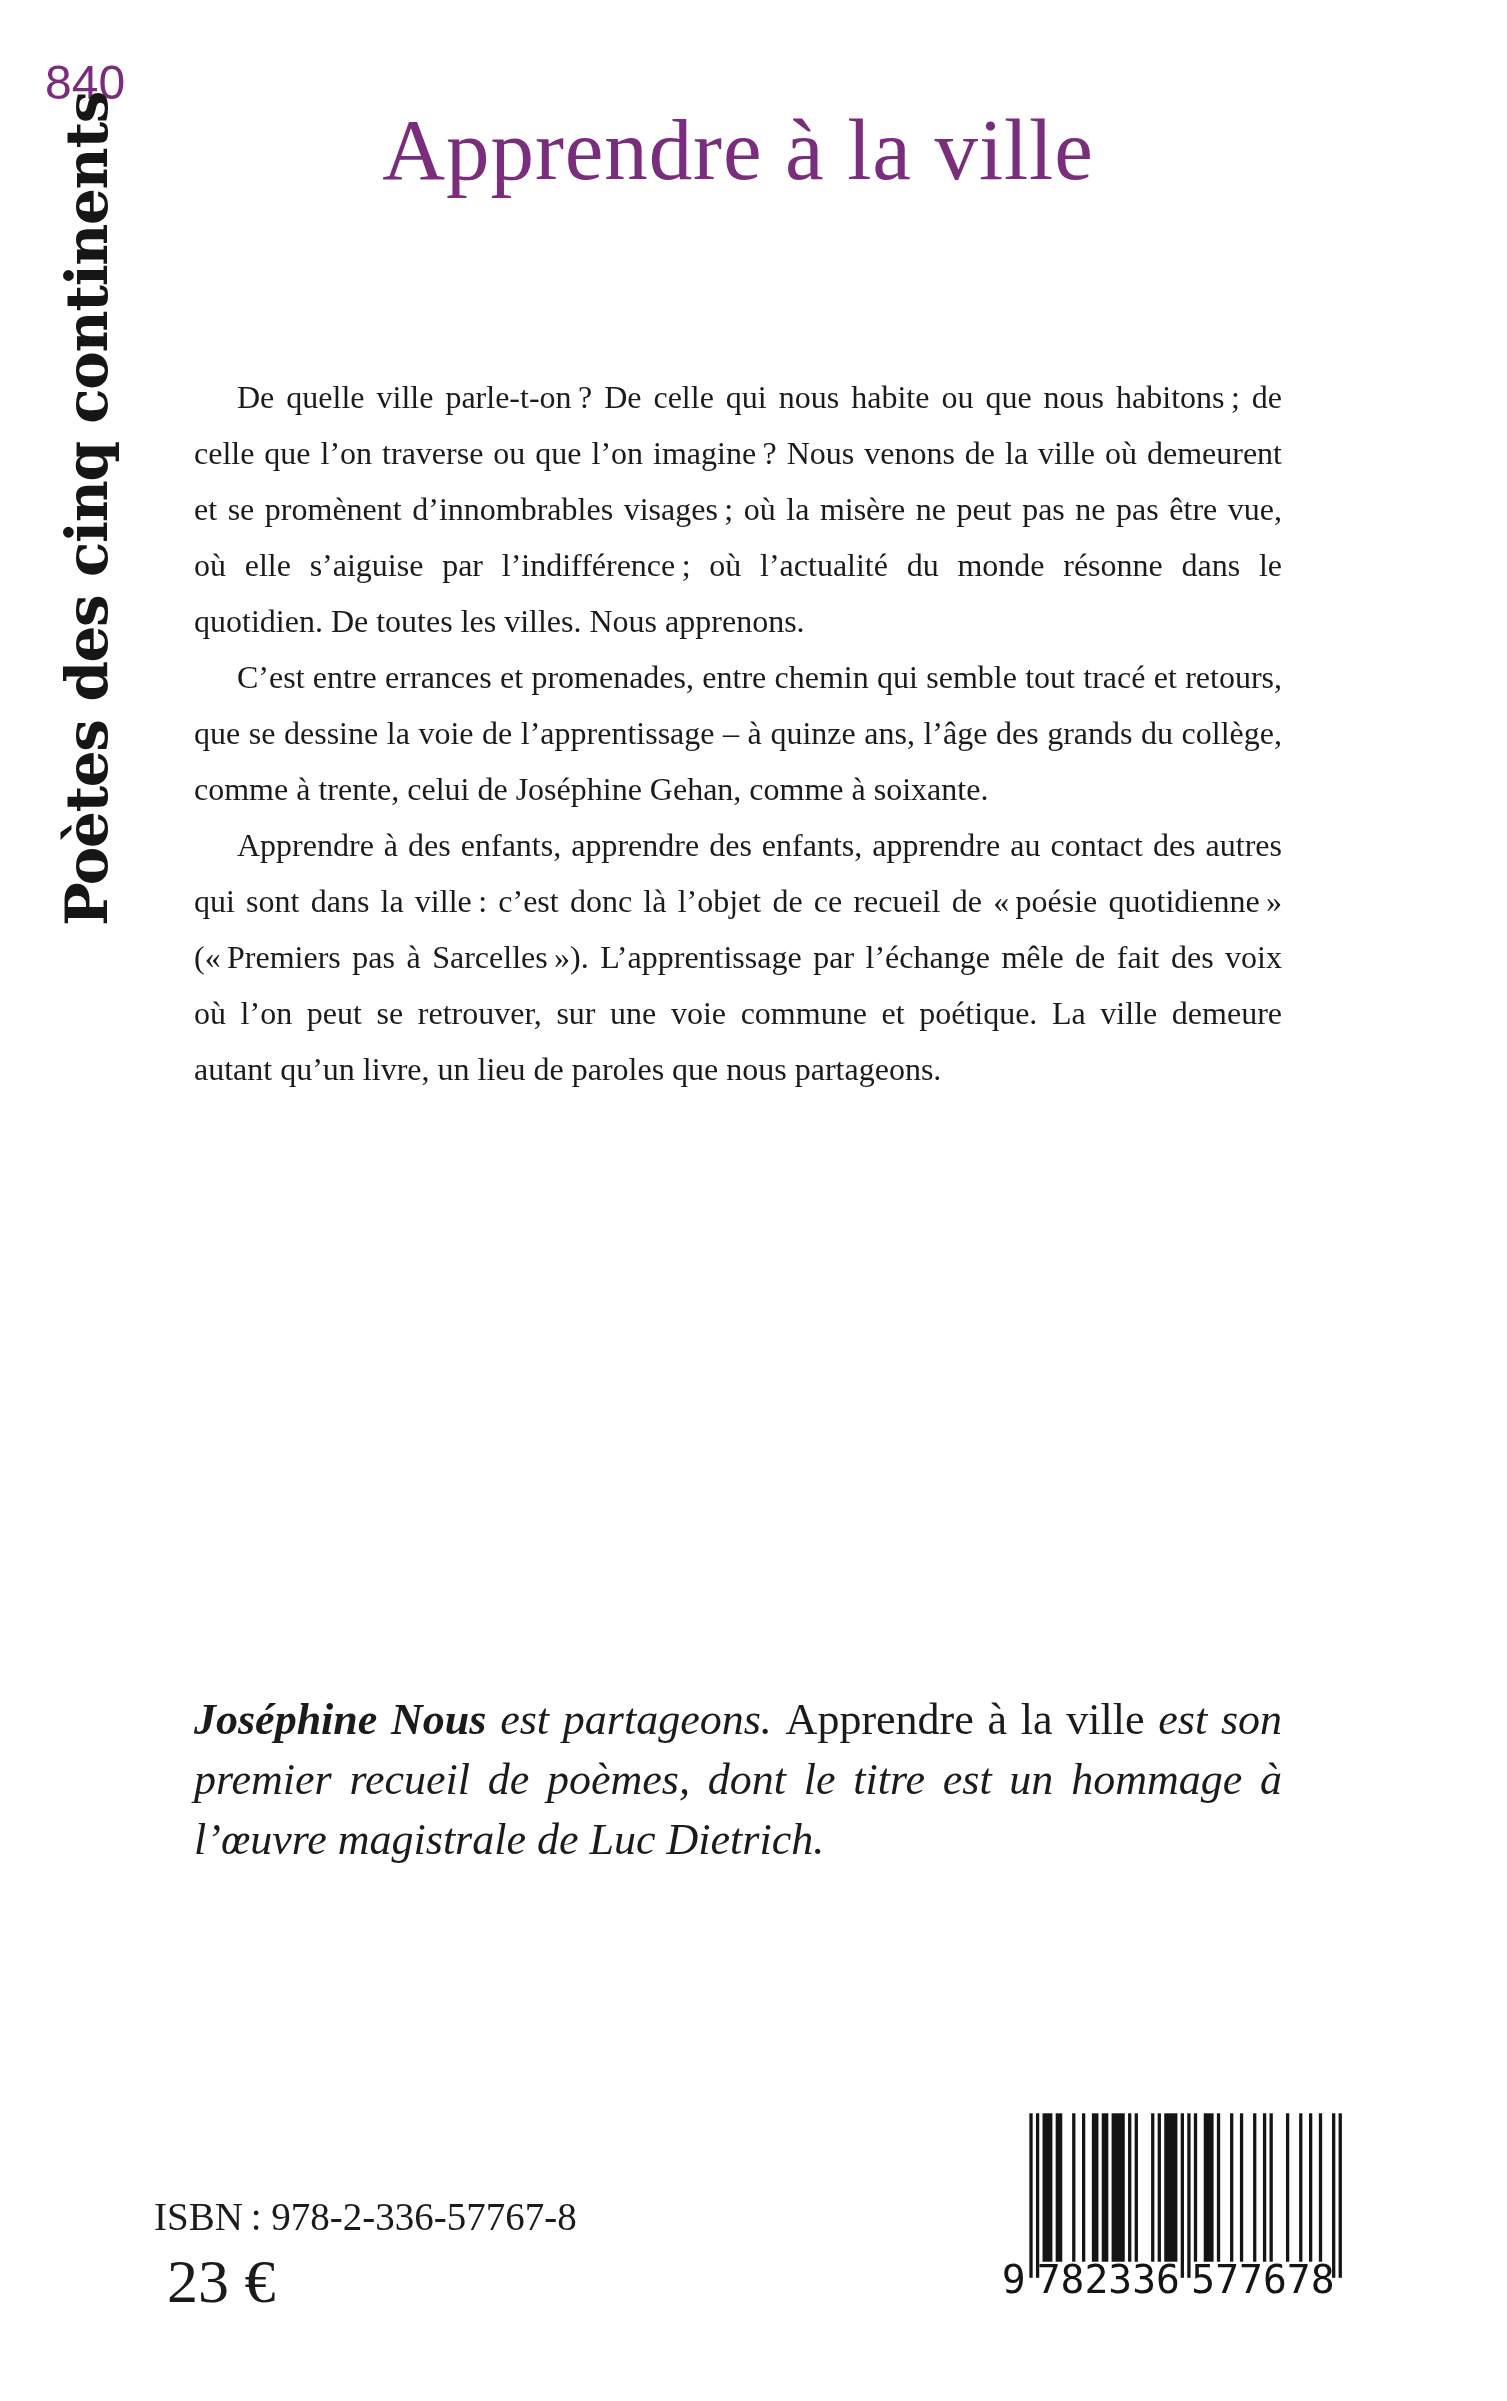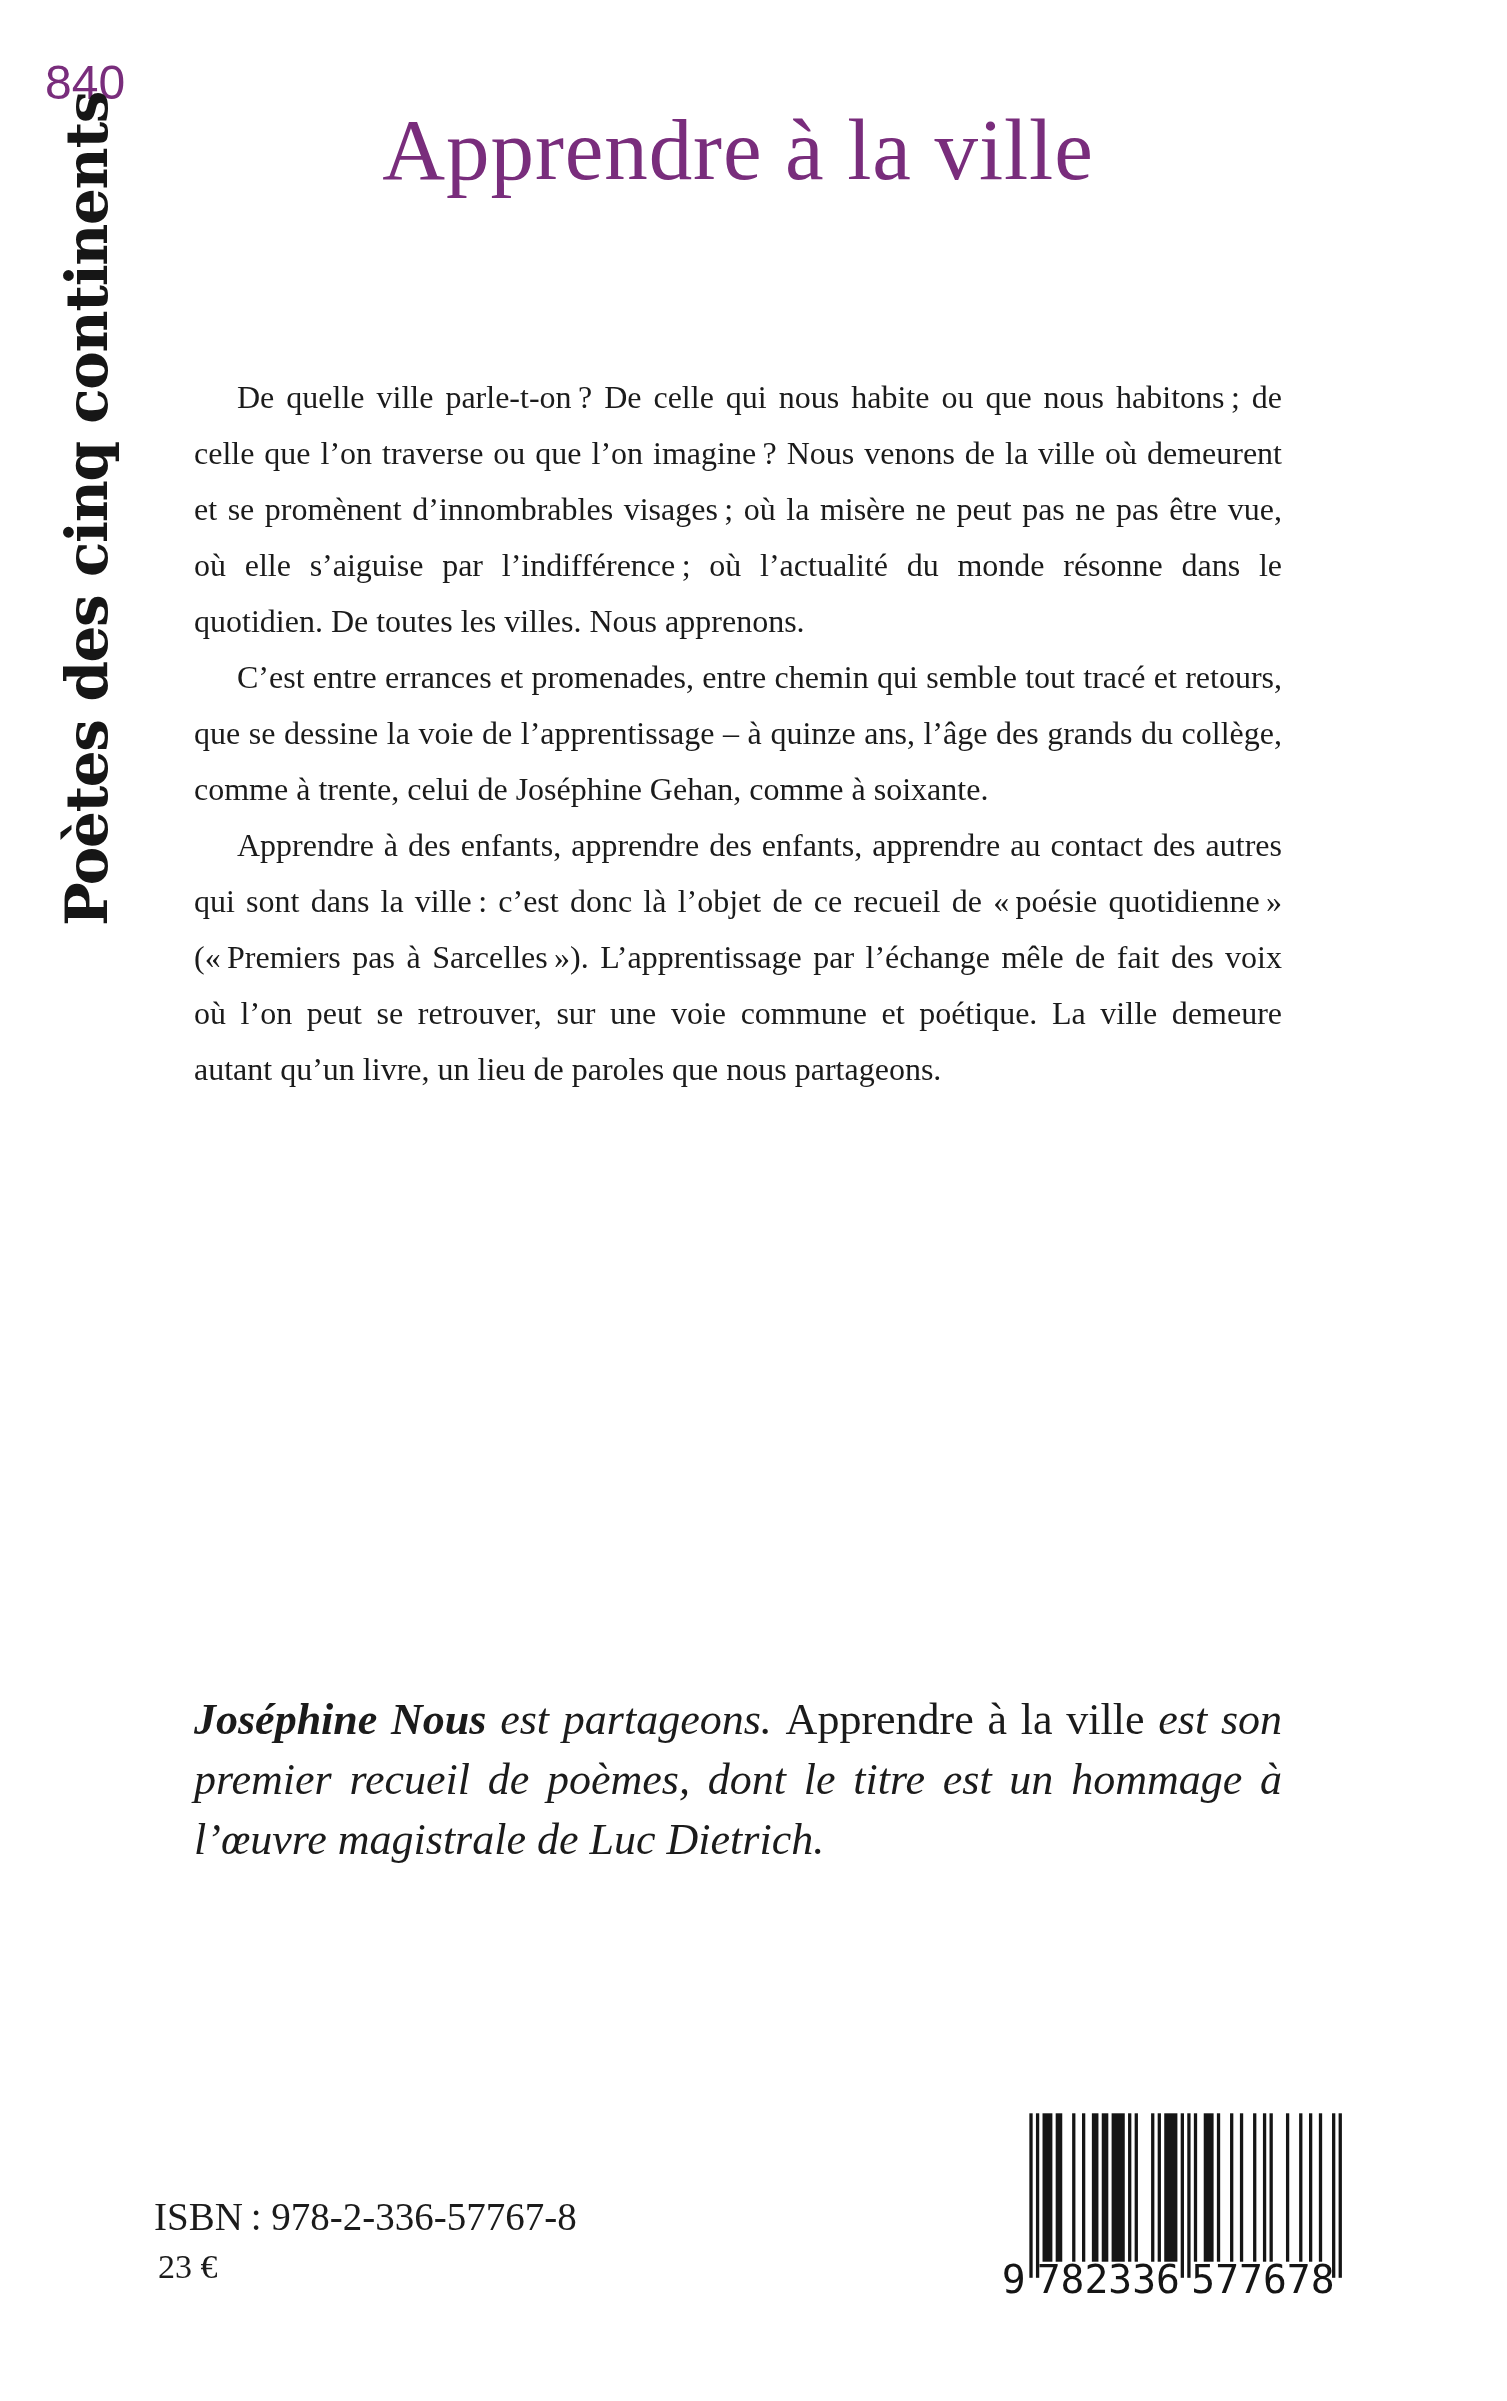--- a/index.html
+++ b/index.html
@@ -47,22 +47,22 @@
     text-align:justify;
     font-style:italic;
   }
   .bio .bio-author{font-weight:bold;}
   .bio .bio-book{font-style:normal;}
   .isbn{
     position:absolute;left:154px;top:2197px;
     font-size:39px;line-height:1;
   }
   .price{
-    position:absolute;left:158px;top:2250px;
-    font-size:34px;line-height:1;
+    position:absolute;left:167px;top:2250px;
+    font-size:62px;line-height:1;
   }
   .barcode{
     position:absolute;left:1001px;top:2113px;
     width:346px;height:184px;
   }
   .barcode svg{display:block;}
 </style>
 </head>
 <body>
 

